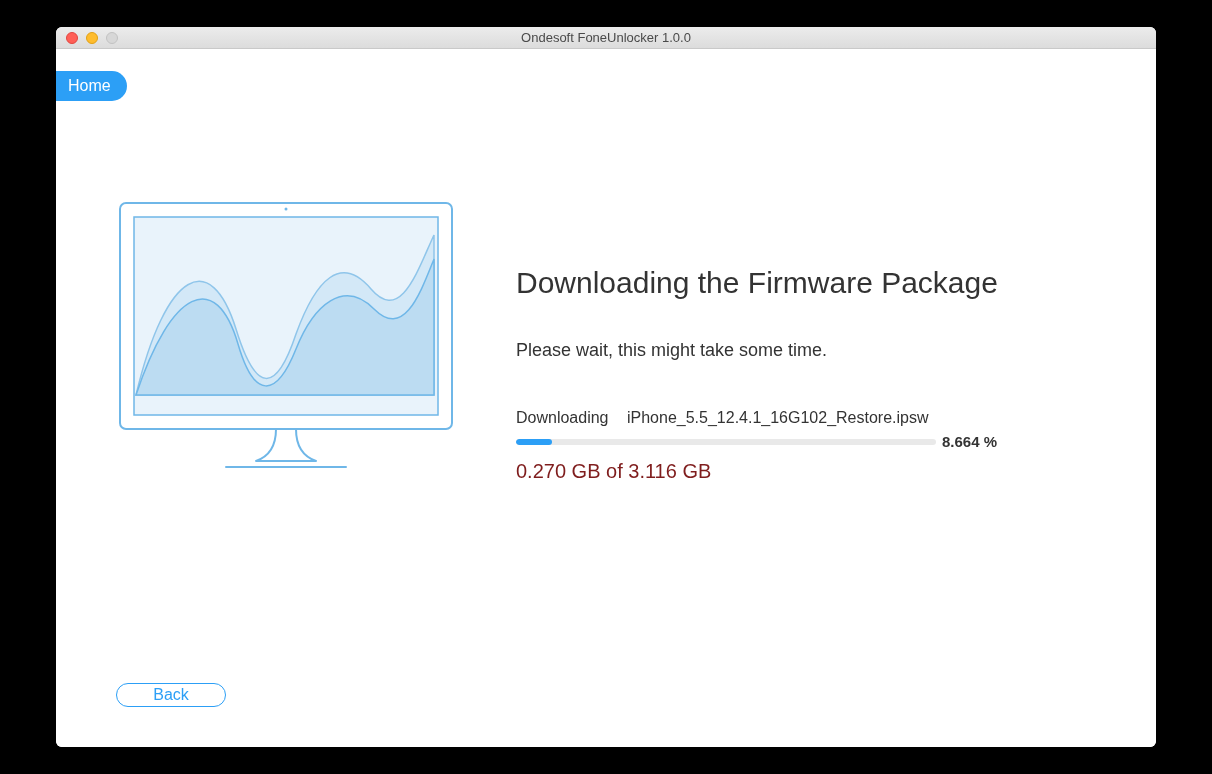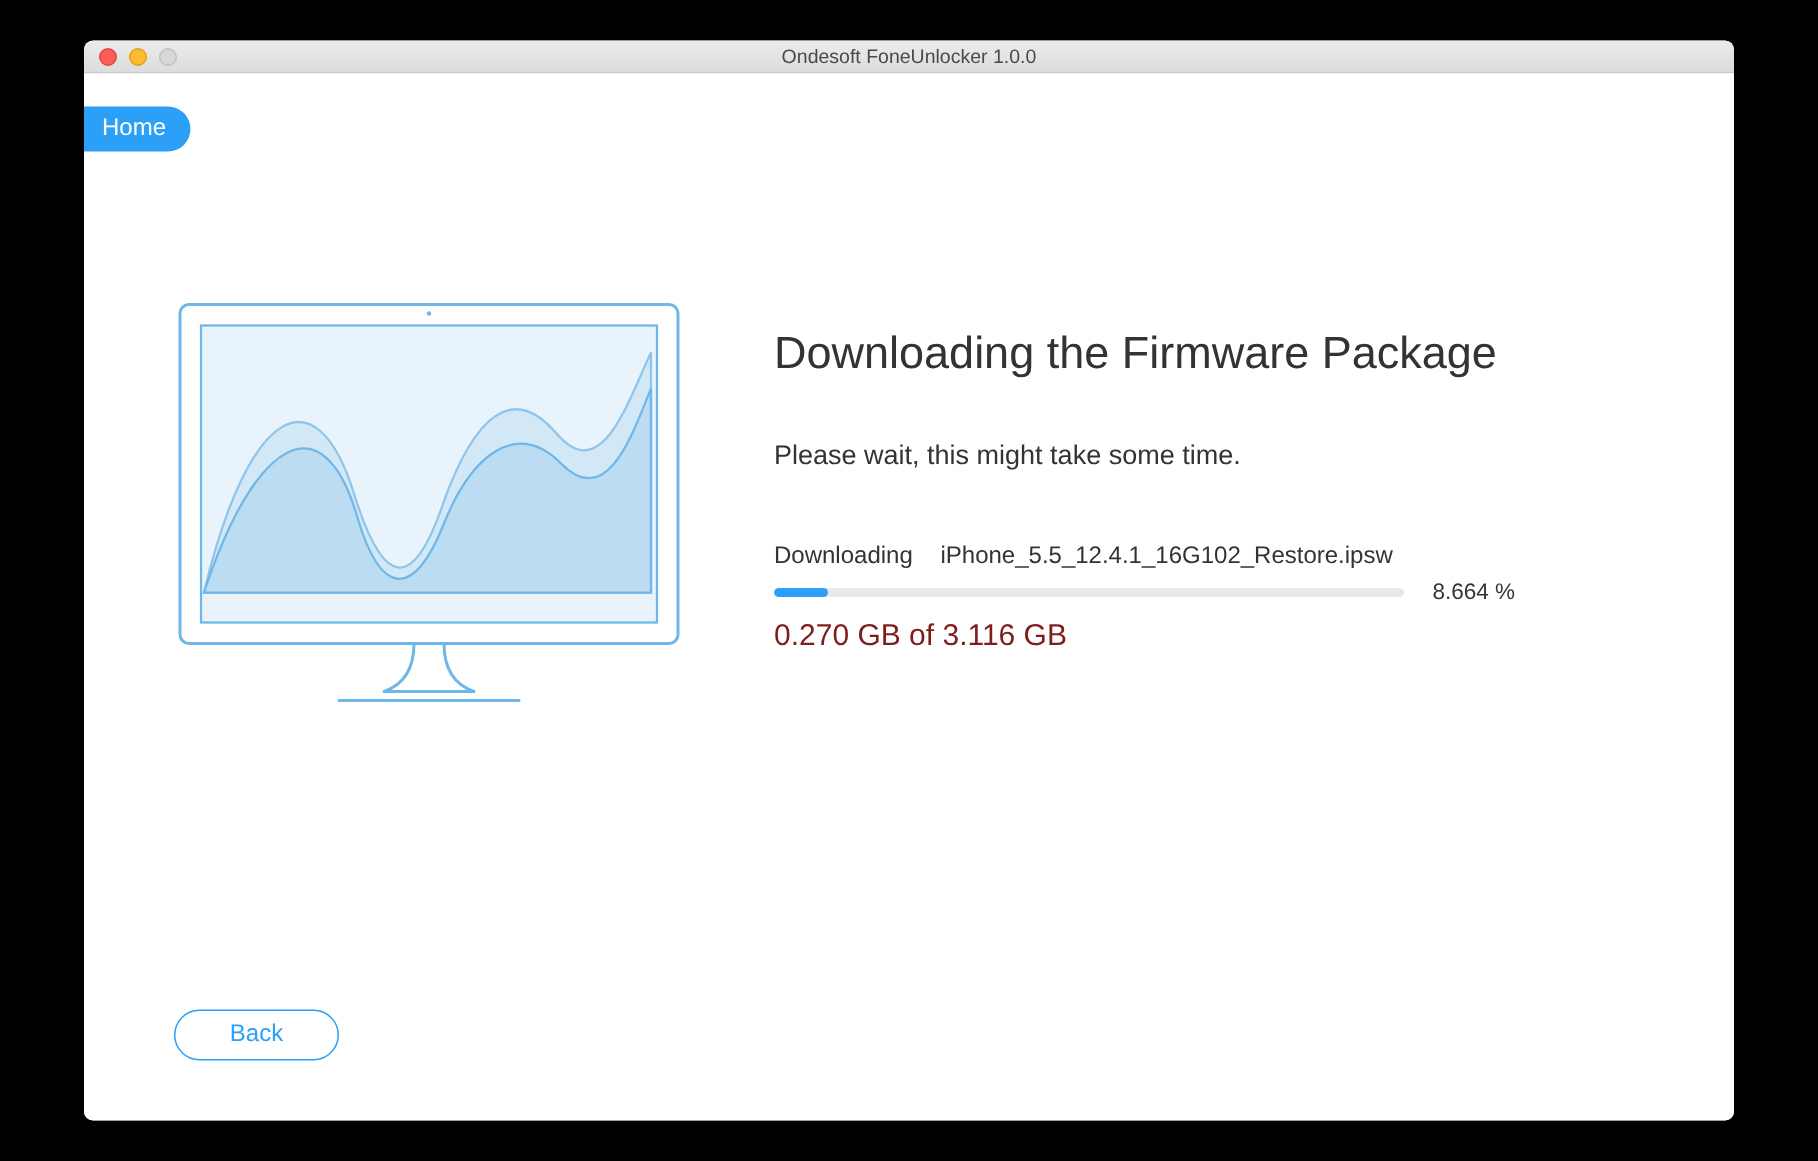--- a/index.html
+++ b/index.html
@@ -74,20 +74,21 @@
     border-bottom-right-radius: 16px;
     cursor: pointer;
   }
   .main-area {
     position: absolute;
     top: 150px;
     left: 60px;
     right: 72px;
     display: flex;
     gap: 60px;
+    align-items: flex-end;
   }
   .illustration-wrap {
     width: 340px;
     flex-shrink: 0;
   }
   .illustration {
     width: 340px;
     height: 280px;
   }
   .info {
@@ -109,22 +110,23 @@
     font-size: 16px;
     color: #333;
     margin-bottom: 6px;
   }
   .download-line span + span {
     margin-left: 14px;
   }
   .progress-row {
     display: flex;
     align-items: center;
-    gap: 19px;
+    gap: 6px;
     margin-bottom: 10px;
+    font-weight: bold;
   }
   .progress-bar {
     flex: 0 0 420px;
     height: 6px;
     background: #e9e9e9;
     border-radius: 3px;
     overflow: hidden;
   }
   .progress-fill {
     height: 100%;
@@ -138,21 +140,21 @@
   }
   .size-line {
     font-size: 20px;
     color: #7f1d1d;
   }
   .back-button {
     position: absolute;
     left: 60px;
     bottom: 40px;
     width: 110px;
-    height: 34px;
+    height: 24px;
     border: 1.5px solid #2c9ff6;
     border-radius: 17px;
     background: #fff;
     color: #2c9ff6;
     font-size: 16px;
     display: flex;
     align-items: center;
     justify-content: center;
     cursor: pointer;
   }

